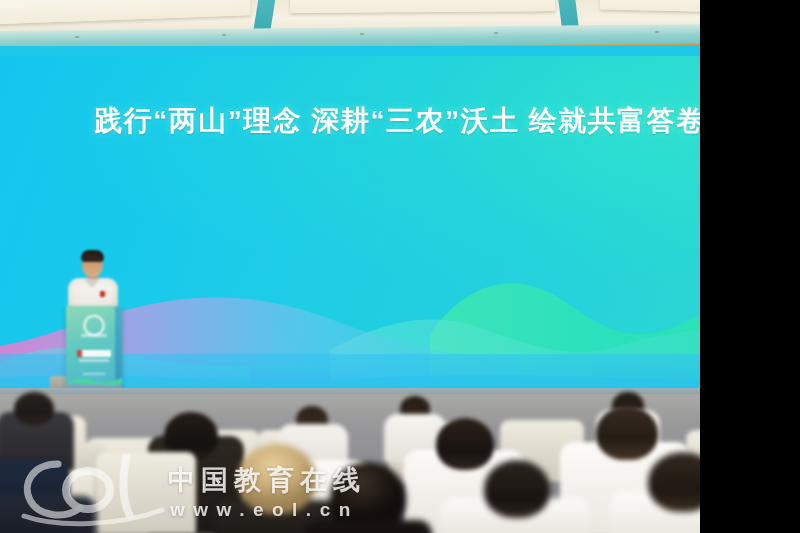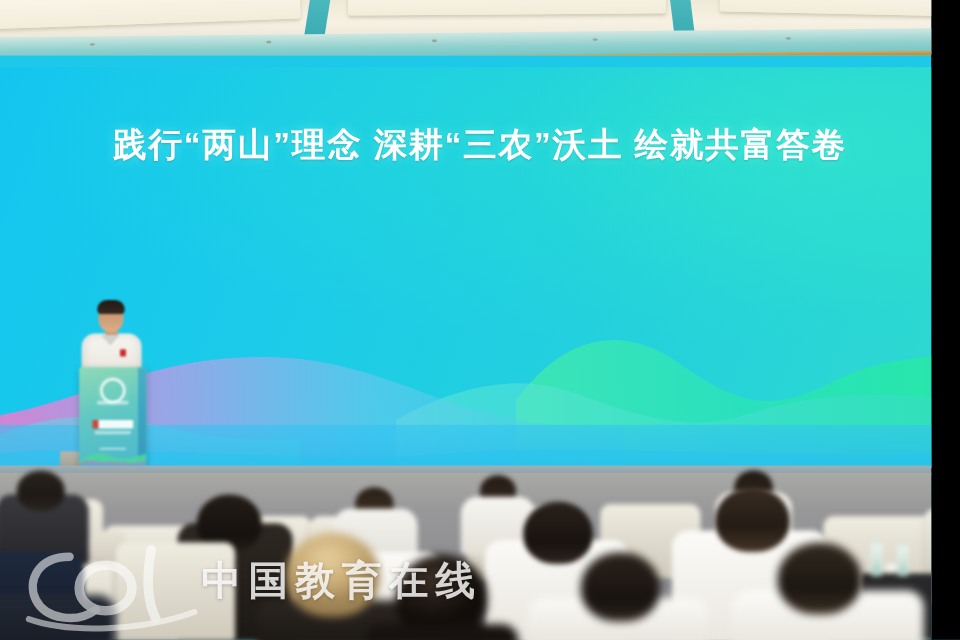--- a/index.html
+++ b/index.html
@@ -2,21 +2,21 @@
 <html><head>
 <meta charset="utf-8">
 <style>
   html, body {
     margin: 0;
     padding: 0;
     background: #000;
   }
   #stage {
     position: relative;
-    width: 776px;
+    width: 700px;
     height: 533px;
     overflow: hidden;
     font-family: "Liberation Sans", sans-serif;
     background: #1ec8e8;
     user-select: none;
   }
 
   
   .ceiling {
     position: absolute;
@@ -233,21 +233,21 @@
   .watermark {
     position: absolute; left: 0; top: 0; width: 800px; height: 533px;
     pointer-events: none;
   }
   .wm-logo {
     position: absolute; left: 18px; top: 450px; width: 150px; height: 78px;
     opacity: .62;
   }
   .wm-text {
     position: absolute; left: 168px; top: 462px;
-    font-size: 33px; font-weight: 700; letter-spacing: 6px;
+    font-size: 27px; font-weight: 700; letter-spacing: 6px;
     color: rgba(255,255,255,.82);
     text-shadow: 0 1px 3px rgba(0,0,0,.25);
     white-space: nowrap;
   }
   .wm-url {
     position: absolute; left: 170px; top: 499px;
     font-size: 19px; font-weight: 700; letter-spacing: 8.5px;
     color: rgba(255,255,255,.80);
     text-shadow: 0 1px 3px rgba(0,0,0,.25);
     white-space: nowrap;
@@ -422,15 +422,16 @@
   <div class="watermark">
     <svg class="wm-logo" viewBox="0 0 150 78">
       <g fill="none" stroke="rgba(255,255,255,.9)" stroke-width="7" stroke-linecap="round">
         <path d="M40,14 C14,14 4,34 12,50 C20,66 46,70 62,58"></path>
       </g>
       <ellipse cx="70" cy="40" rx="22" ry="19" fill="none" stroke="rgba(255,255,255,.9)" stroke-width="8"></ellipse>
       <path d="M108,8 C104,30 104,50 112,66" fill="none" stroke="rgba(255,255,255,.9)" stroke-width="8" stroke-linecap="round"></path>
       <path d="M6,66 C40,78 100,76 144,60" fill="none" stroke="rgba(255,255,255,.85)" stroke-width="5" stroke-linecap="round"></path>
     </svg>
     <div class="wm-text">中国教育在线</div>
+    <div class="wm-url">www.eol.cn</div>
   </div>
 
 </div>
 
 </body></html>

